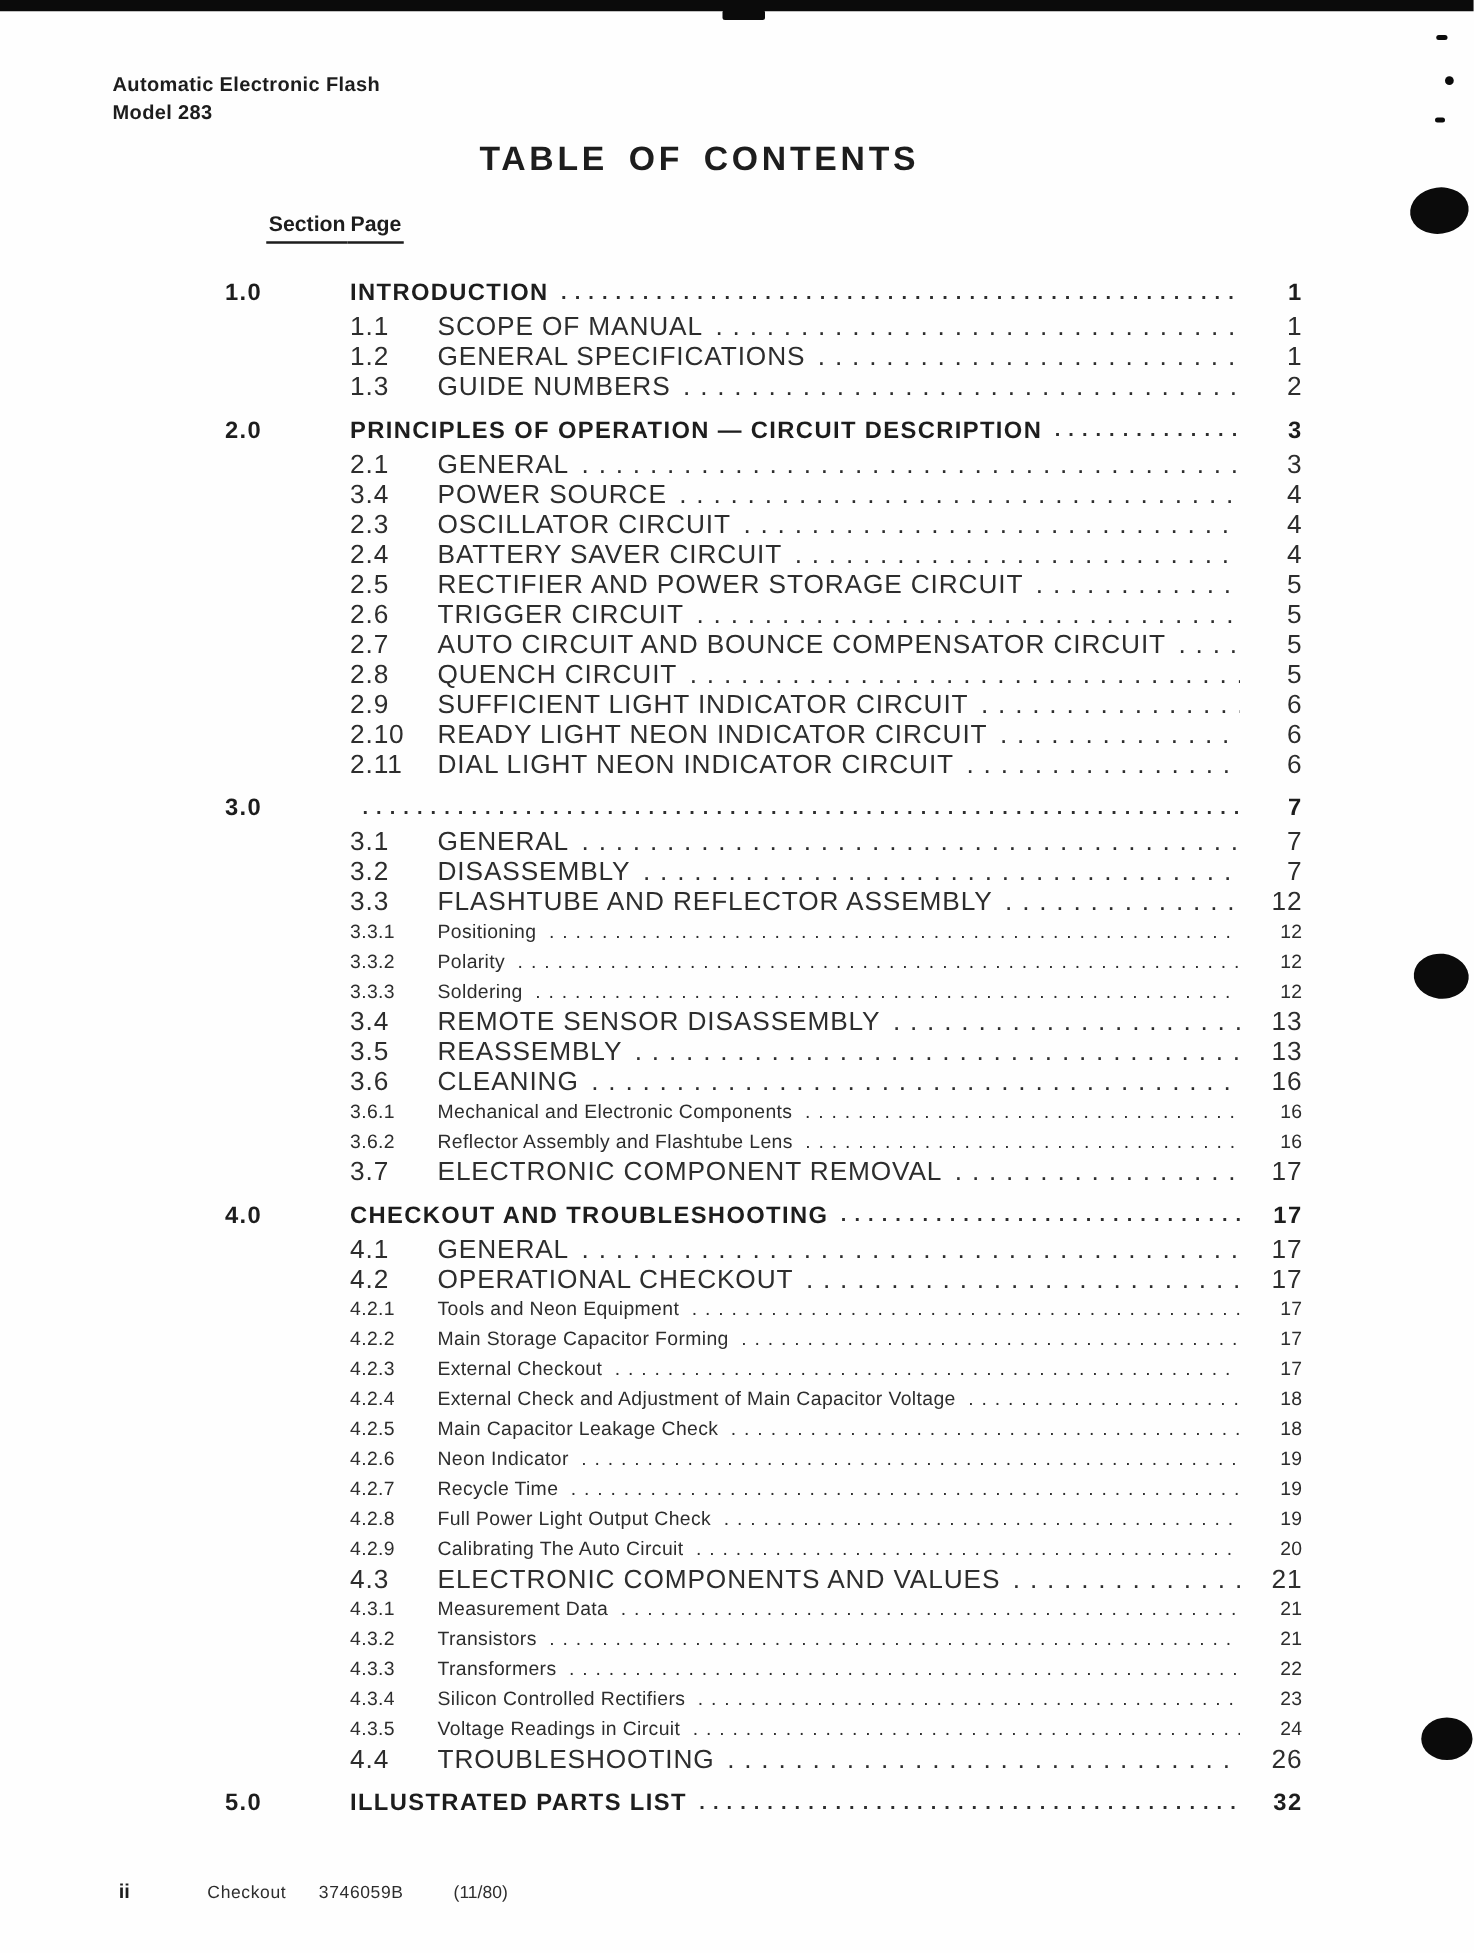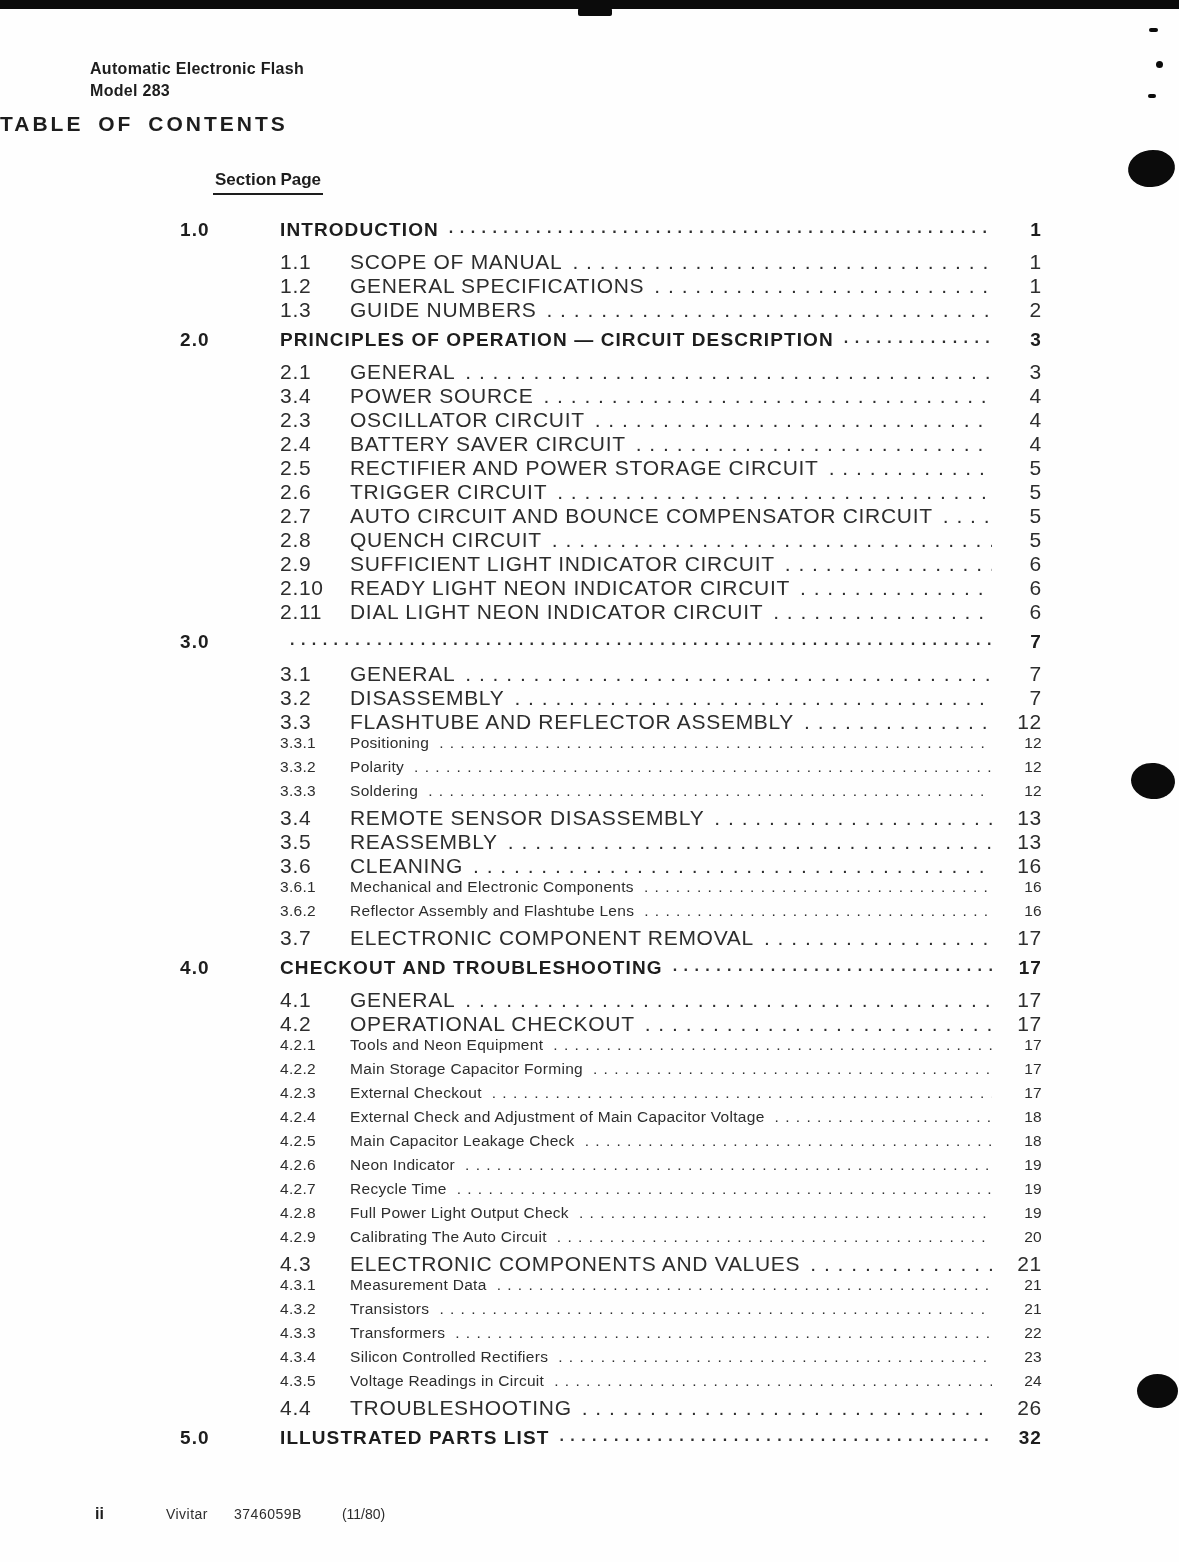--- a/index.html
+++ b/index.html
@@ -24,29 +24,29 @@
   .blob-a{left:1128px;top:150px;width:47px;height:37px;transform:rotate(-8deg);}
   .blob-b{left:1131px;top:763px;width:44px;height:36px;transform:rotate(6deg);}
   .blob-c{left:1137px;top:1374px;width:41px;height:34px;}
   .tick{position:absolute;background:var(--artifact);border-radius:2px;}
   .tick-a{left:1149px;top:28px;width:9px;height:4px;}
   .tick-b{left:1156px;top:61px;width:7px;height:7px;border-radius:50%;}
   .tick-c{left:1148px;top:94px;width:8px;height:4px;}
 
   
   .doc-header{position:absolute;left:90px;top:58px;font-weight:bold;font-size:16px;line-height:1.38;letter-spacing:0.3px;}
-  .page-title{position:absolute;left:0;right:60px;top:112px;font-size:21px;font-weight:600;letter-spacing:3px;word-spacing:6px;}
+  .page-title{position:absolute;left:0;right:60px;top:112px;text-align:center;font-size:27px;font-weight:600;letter-spacing:3px;word-spacing:6px;}
 
   
   .col-heads{position:absolute;left:165px;top:170px;width:878px;display:flex;justify-content:flex-start;font-weight:bold;font-size:17px;margin-left:48px;}
   .col-heads .col{border-bottom:2px solid var(--ink);padding:0 2px 3px 2px;}
 
   
   .toc{position:absolute;left:150px;top:212px;width:892px;}
-  .row{display:flex;align-items:flex-start;white-space:nowrap;}
+  .row{display:flex;align-items:center;white-space:nowrap;}
   .row .num{flex:none;}
   .row .ttl{flex:none;}
   .row .leader{flex:1 1 auto;overflow:hidden;margin:0 8px 0 10px;color:var(--ink-soft);}
   .row .leader::before{
     content:". . . . . . . . . . . . . . . . . . . . . . . . . . . . . . . . . . . . . . . . . . . . . . . . . . . . . . . . . . . . . . . . . . . . . . . . . . . . . . . . . . . . . . . . . . . . . . . . . . . . . . . . . . . . . .";
     letter-spacing:1px;
   }
   .row .pg{flex:none;width:42px;text-align:right;}
 
   .lvl0{font-weight:bold;font-size:19px;letter-spacing:1.1px;height:31px;margin-top:7px;color:var(--ink);}
@@ -426,16 +426,16 @@
   <div class="row lvl0">
     <span class="num">5.0</span>
     <span class="ttl">ILLUSTRATED PARTS LIST</span>
     <span class="leader"></span>
     <span class="pg">32</span>
   </div>
 </div>
 
 <div class="footer">
   <span class="pgnum">ii</span>
-  <span class="brand">Vivitar</span>
+  <span class="brand">Checkout</span>
   <span class="docnum">3746059B</span>
   <span class="date">(11/80)</span>
 </div>
 
 </body></html>

